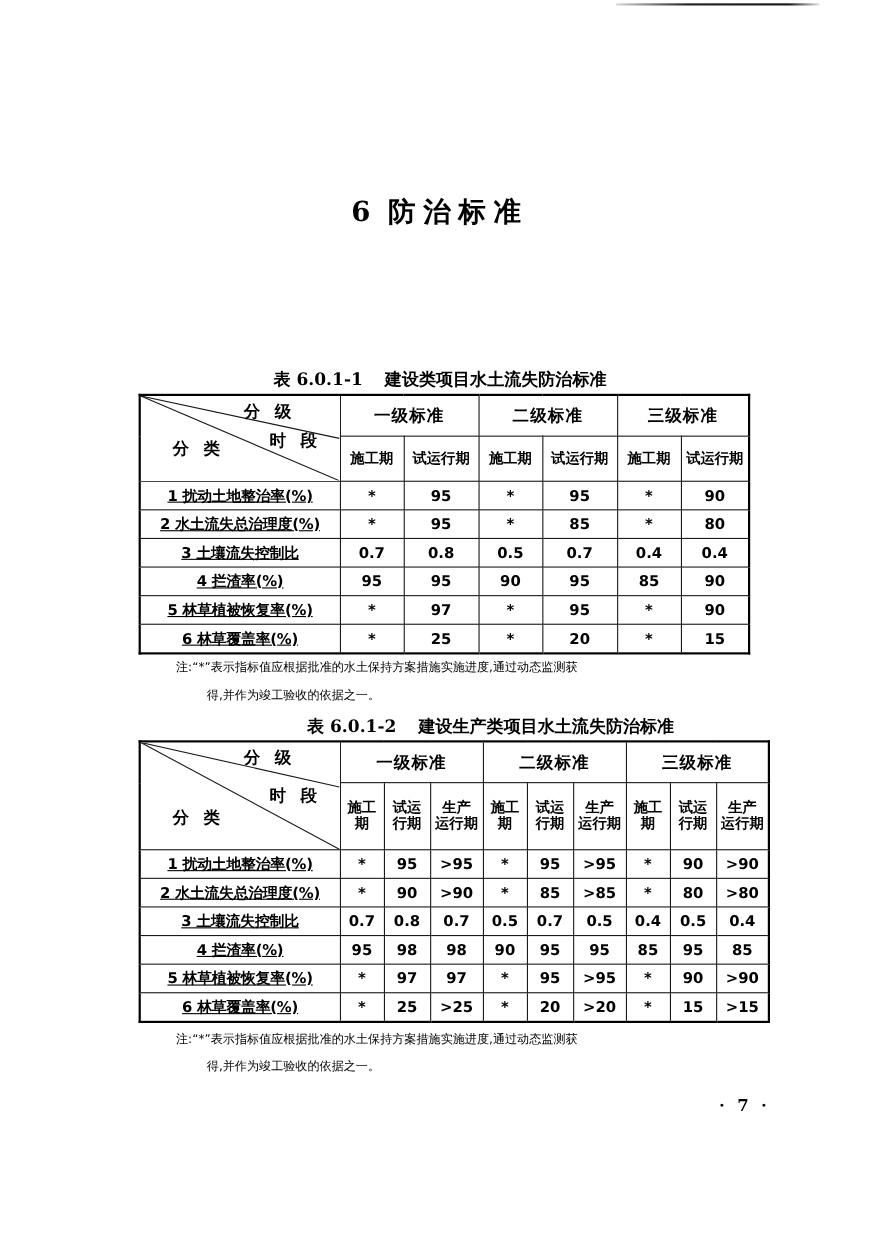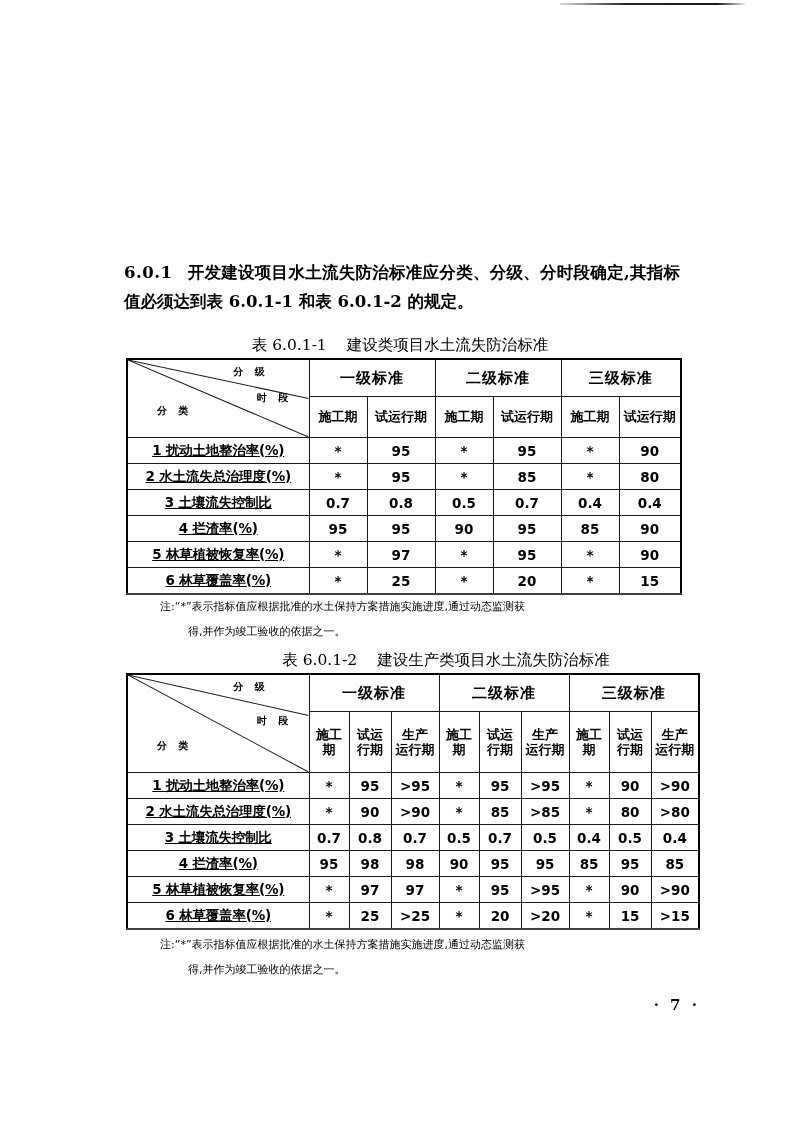--- a/index.html
+++ b/index.html
@@ -35,21 +35,21 @@
     font-size:16.5px;font-weight:bold;line-height:29px;
     font-family:"DejaVu Serif","Liberation Serif",serif;
     text-align:justify;
   }
   .clause .cnum{margin-right:15px;letter-spacing:.5px;}
 
   
   .table-caption{
     position:absolute;width:800px;left:0;
     text-align:center;
-    font-size:15.5px;font-weight:normal;
+    font-size:15.5px;font-weight:bold;
     font-family:"DejaVu Serif","Liberation Serif",serif;
   }
   .table-caption .gap{display:inline-block;width:20px;}
 
   
   .tbl{
     position:absolute;
     border-collapse:collapse;
     table-layout:fixed;
     font-family:"DejaVu Sans","Liberation Sans",sans-serif;
@@ -58,31 +58,31 @@
     border:1px solid #1a1a1a;
     text-align:center;
     vertical-align:middle;
     font-weight:bold;
     padding:0;
     background:#fff;
   }
   .tbl .outer-l{border-left:2px solid #000;}
   .tbl .outer-r{border-right:2px solid #000;}
   .tbl .outer-t{border-top:2px solid #000;}
-  .tbl .outer-b{border-bottom:2px solid #404040;}
+  .tbl .outer-b{border-bottom:2px solid #000000;}
 
   .corner{
     position:relative;
     padding:0;
     overflow:hidden;
   }
   .corner svg{position:absolute;left:0;top:0;width:100%;height:100%;}
   .corner .lab{
     position:absolute;
-    font-size:10px;font-weight:bold;
+    font-size:15px;font-weight:bold;
     letter-spacing:4px;
     white-space:nowrap;
   }
   .corner .lab-grade{right:22%;top:5px;}
   .corner .lab-period{right:9%;top:40%;}
   .corner .lab-class{left:16%;bottom:19px;}
 
   .grp{font-size:15px;letter-spacing:1px;}
   .sub{font-size:13px;}
   .sub2{font-size:13px;line-height:15px;margin-left:24px;}
@@ -114,24 +114,24 @@
     box-sizing:border-box;
   }
 </style>
 </head>
 <body>
 
 <div class="page">
 
   <div class="scan-artifact-top"></div>
 
-
-  <div class="clause">
-    <span class="cnum">6.0.1</span><span>开发建设项目水土流失防治标准应分类、分级、分时段确定,其指标值必须达到表 6.0.1-1 和表 6.0.1-2 的规定。</span>
-  </div>
+  <div class="chapter-title">
+    <span class="num">6</span><span>防治标准</span>
+  </div>
+
 
   <div class="table-caption" style="top:335px;">
     <span>表 6.0.1-1</span><span class="gap"></span><span>建设类项目水土流失防治标准</span>
   </div>
 
   <table class="tbl" style="left:126px;top:358px;width:554px;">
     <colgroup>
       <col style="width:182px">
       <col style="width:58px">
         <col style="width:68px">

